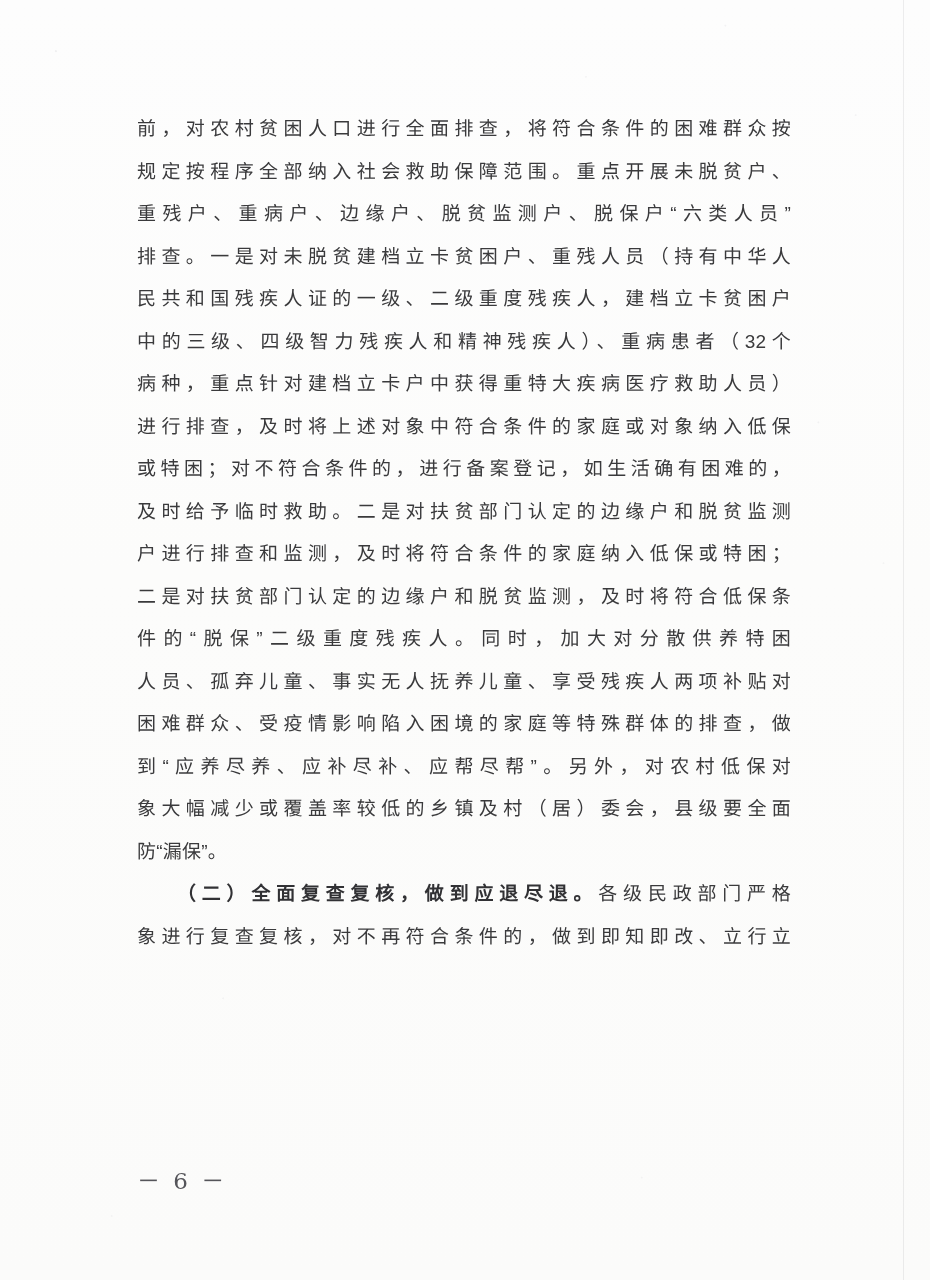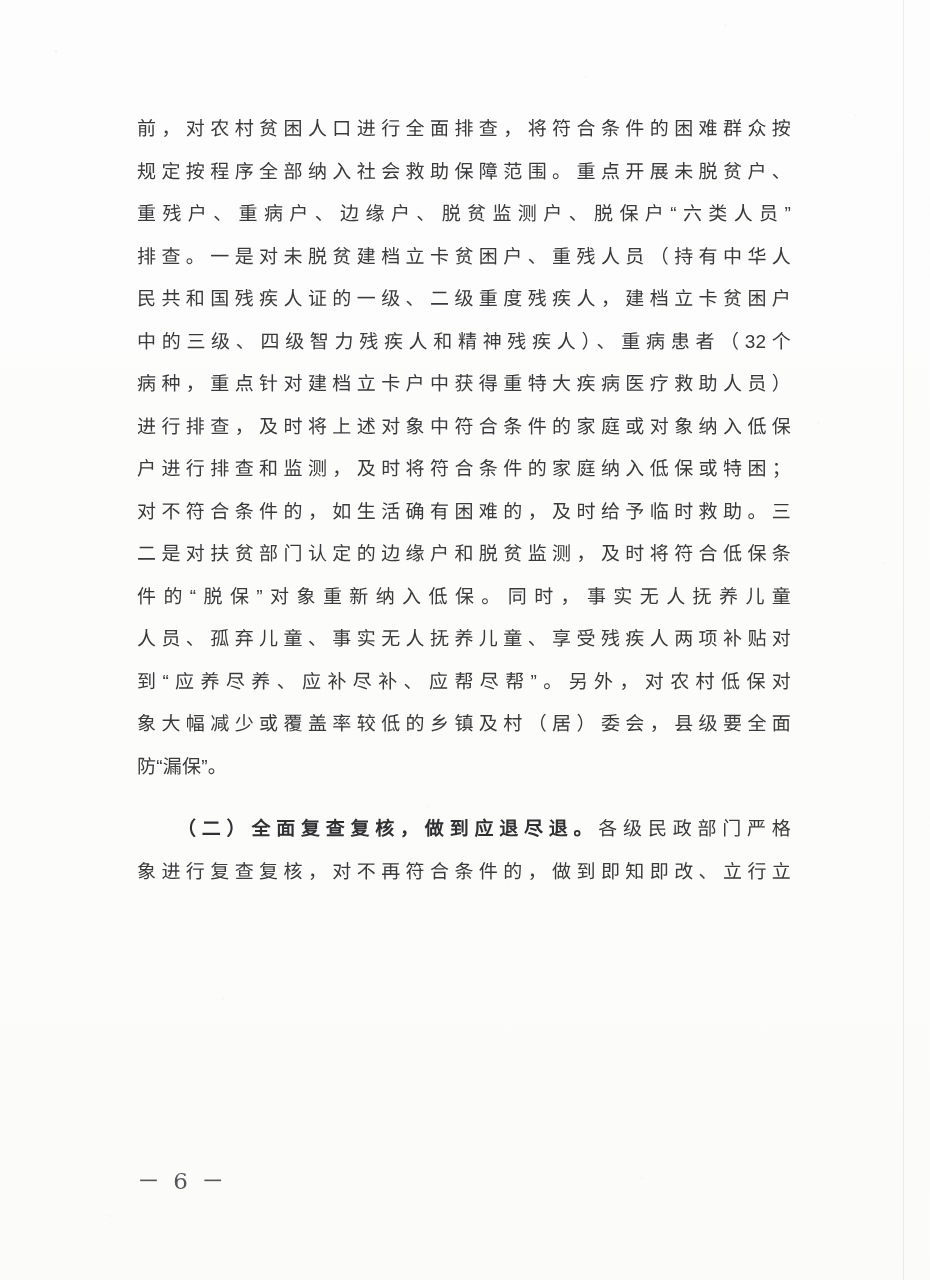--- a/index.html
+++ b/index.html
@@ -67,21 +67,20 @@
 
   
   .line.ragged {
     text-align: left;
     text-align-last: left;
   }
 
   .line.bold {
     font-weight: 700;
     color: #313134;
-    margin-top: 20px;
   }
 
   
   .indent::before {
     content: "\3000\3000";
   }
 
   .footer {
     position: absolute;
     left: 137px;
@@ -103,25 +102,27 @@
 
   <div class="textblock" id="textblock">
       <div class="line">前，对农村贫困人口进行全面排查，将符合条件的困难群众按</div>
       <div class="line">规定按程序全部纳入社会救助保障范围。重点开展未脱贫户、</div>
       <div class="line">重残户、重病户、边缘户、脱贫监测户、脱保户“六类人员”</div>
       <div class="line">排查。一是对未脱贫建档立卡贫困户、重残人员（持有中华人</div>
       <div class="line">民共和国残疾人证的一级、二级重度残疾人，建档立卡贫困户</div>
       <div class="line">中的三级、四级智力残疾人和精神残疾人）、重病患者（32个</div>
       <div class="line">病种，重点针对建档立卡户中获得重特大疾病医疗救助人员）</div>
       <div class="line">进行排查，及时将上述对象中符合条件的家庭或对象纳入低保</div>
+      <div class="line">或特困；对不符合条件的，进行备案登记，如生活确有困难的，</div>
+      <div class="line">及时给予临时救助。二是对扶贫部门认定的边缘户和脱贫监测</div>
       <div class="line">户进行排查和监测，及时将符合条件的家庭纳入低保或特困；</div>
-      <div class="line">对不符合条件的，如生活确有困难的，及时给予临时救助。三</div>
       <div class="line">二是对扶贫部门认定的边缘户和脱贫监测，及时将符合低保条</div>
-      <div class="line">件的“脱保”对象重新纳入低保。同时，事实无人抚养儿童</div>
+      <div class="line">件的“脱保”二级重度残疾人。同时，加大对分散供养特困</div>
       <div class="line">人员、孤弃儿童、事实无人抚养儿童、享受残疾人两项补贴对</div>
+      <div class="line">困难群众、受疫情影响陷入困境的家庭等特殊群体的排查，做</div>
       <div class="line">到“应养尽养、应补尽补、应帮尽帮”。另外，对农村低保对</div>
       <div class="line">象大幅减少或覆盖率较低的乡镇及村（居）委会，县级要全面</div>
       <div class="line ragged">防“漏保”。</div>
       <div class="line bold indent"><span>（二）全面复查复核，做到应退尽退。</span><span style="font-weight: 400; color: rgb(58, 58, 60);">各级民政部门严格</span></div>
       <div class="line">象进行复查复核，对不再符合条件的，做到即知即改、立行立</div>
     </div>
 
   <div class="footer">－ 6 －</div>
 
 </div>

